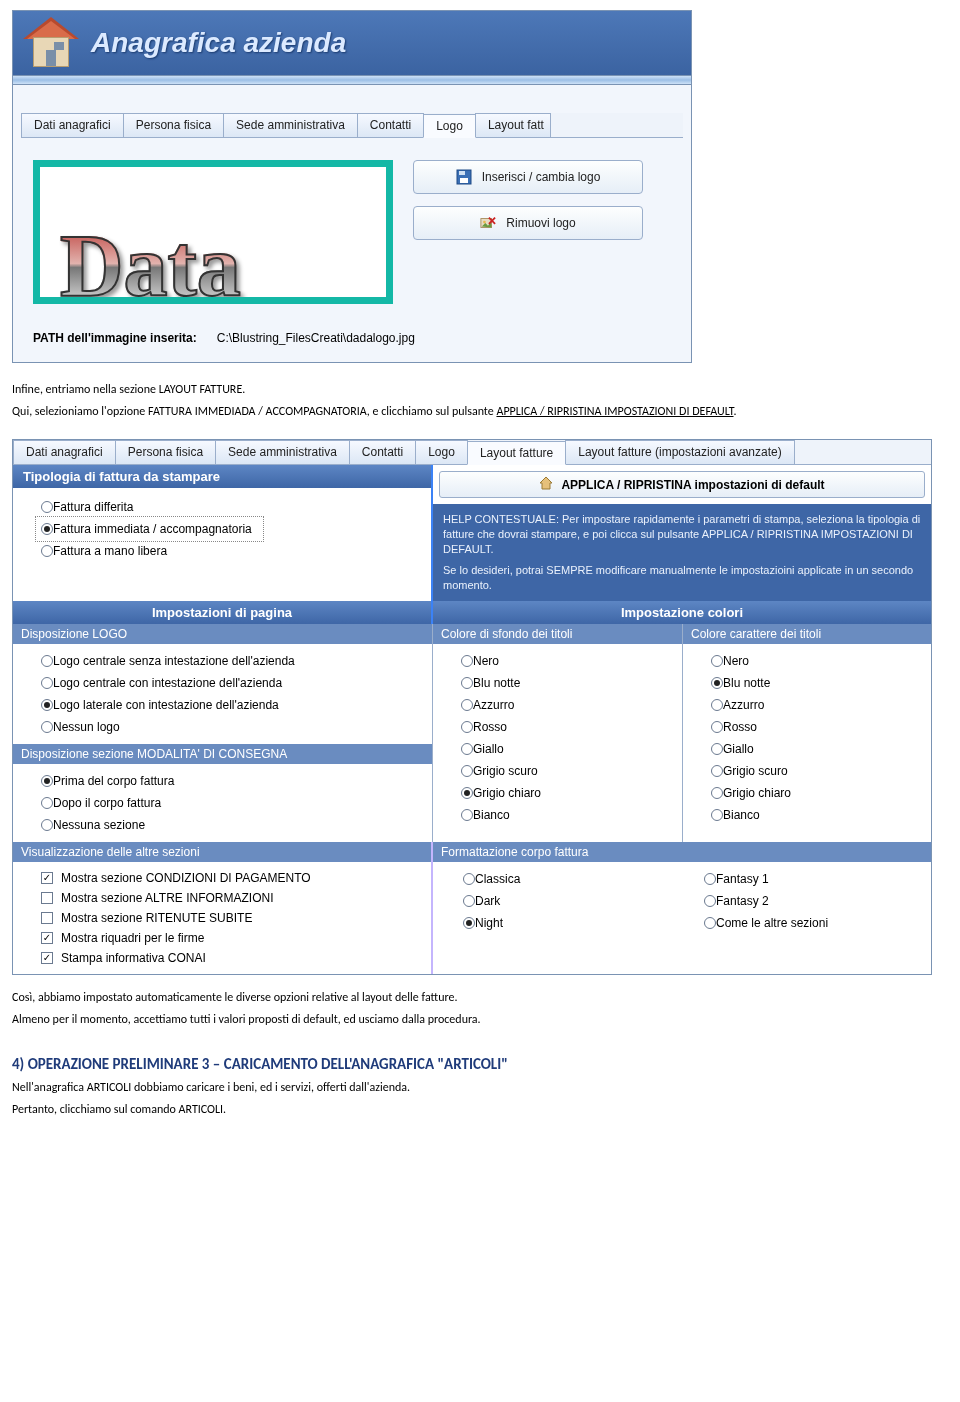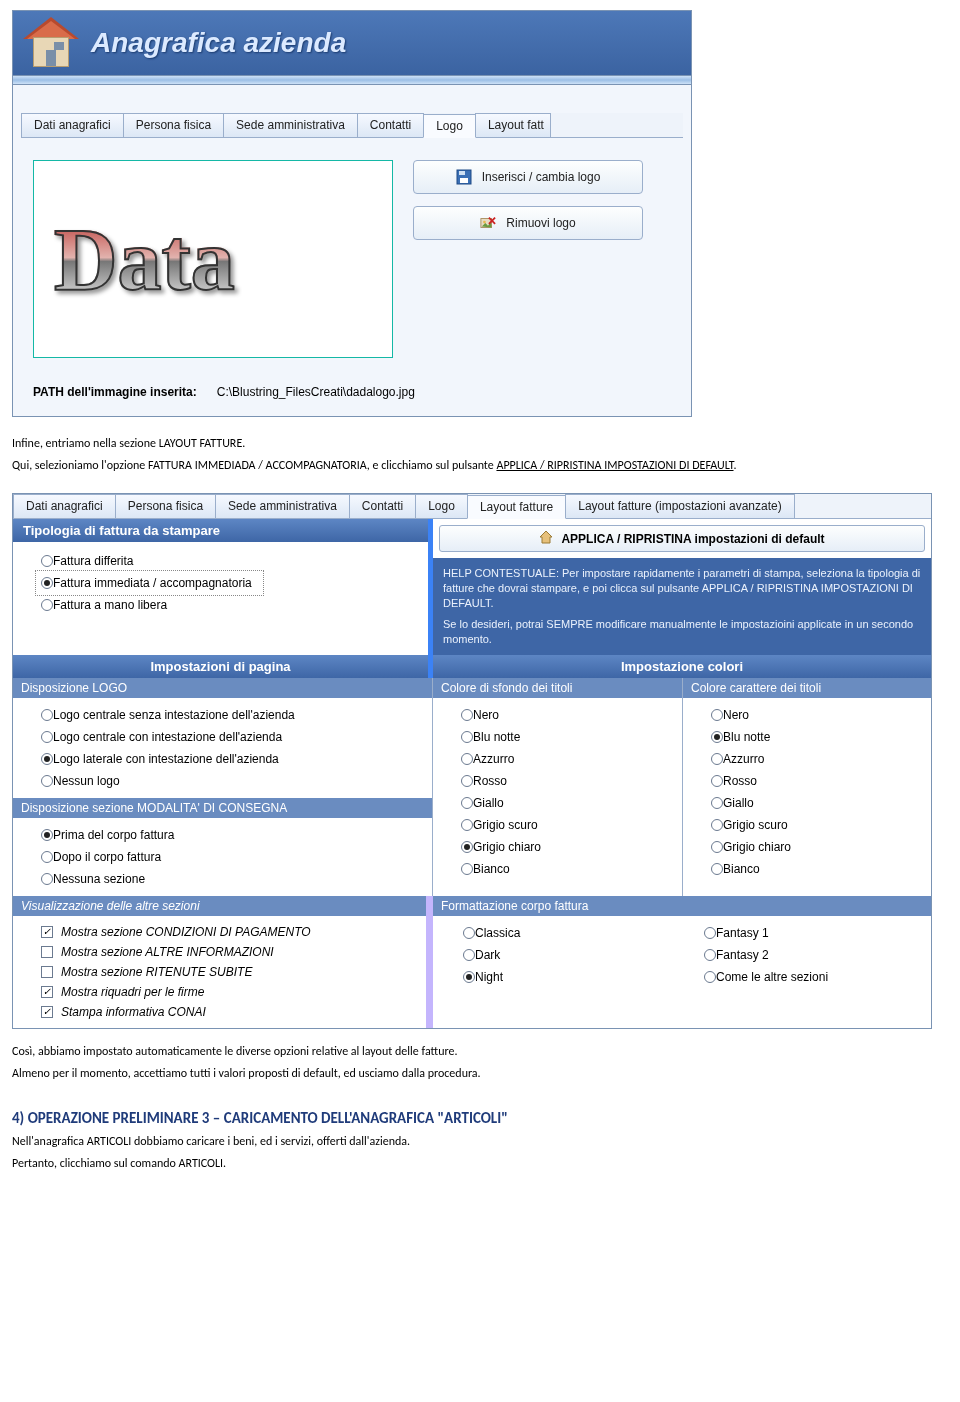--- a/index.html
+++ b/index.html
@@ -17,21 +17,21 @@
   .titlebar-text { color: #dceaff; font-family: "Segoe UI", Tahoma, sans-serif; font-size: 28px; font-style: italic; font-weight: 600; text-shadow: 1px 1px 2px #1a3a6e; }
   .titlebar-sepbar { height: 10px; background: linear-gradient(#cde1f7, #9cbfe6, #cde1f7); border-top: 1px solid #7a93b3; border-bottom: 1px solid #7a93b3; }
 
   .win1-body { background: #f2f6fc; padding: 28px 8px 8px; }
   .tabs { display: flex; gap: 0; border-bottom: 1px solid #9aaecb; background: #eef3fa; text-align: center; }
   .tab { background: linear-gradient(#f6f9ff, #dce7f5); border: 1px solid #9aaecb; border-bottom: none; padding: 4px 12px; font-family: Tahoma, sans-serif; font-size: 12px; color: #222; margin-right: -1px; cursor: default; }
   .tab.active { background: #f9fbff; font-weight: 500; position: relative; top: 1px; border-bottom: 1px solid #f9fbff; }
   .tab.cut { padding-right: 6px; }
 
   .logo-pane { display: flex; gap: 20px; padding: 22px 12px 8px; background: #f2f6fc; }
-  .logo-box { width: 360px; height: 198px; background: #fff; border: 1px solid #14b8a6; position: relative; overflow: hidden; }
+  .logo-box { width: 360px; height: 144px; background: #fff; border: 7px solid #14b8a6; position: relative; overflow: hidden; }
   .logo-box-inner { position: absolute; inset: 2px; background: #fff; }
   .data-word { font-family: "Times New Roman", serif; font-size: 88px; font-weight: 700; position: absolute; left: 18px; top: 46px; }
   .data-word span { display: inline-block; background: linear-gradient(#b52824, #e2b2ad 48%, #777 52%, #eee 95%); -webkit-background-clip: text; background-clip: text; color: transparent; -webkit-text-stroke: 2px #333; filter: drop-shadow(3px 3px 2px rgba(0,0,0,.4)); }
 
   .logo-btns { display: flex; flex-direction: column; gap: 12px; }
   .logo-btn { width: 230px; height: 34px; background: linear-gradient(#fdfefe, #e6eef7); border: 1px solid #9aaecb; border-radius: 4px; display: flex; align-items: center; justify-content: center; gap: 10px; font-family: Tahoma, sans-serif; font-size: 12px; color: #222; cursor: default; }
   .icon16 { width: 16px; height: 16px; display: inline-flex; align-items: center; justify-content: center; }
   .disk-icon svg { width: 16px; height: 16px; }
   .remove-icon svg { width: 18px; height: 16px; }
 
@@ -42,21 +42,21 @@
   
   .doc-p { font-size: 12px; line-height: 1.35; margin: 6px 0; text-align: justify; }
   .doc-p .u { text-decoration: underline; }
   .doc-h { font-size: 15px; font-weight: 700; color: #1f3b7a; margin-top: 28px; margin-bottom: 4px; }
 
   
   .win2 { border: 1px solid #7a93b3; width: 920px; margin: 20px 0 14px; font-family: "Segoe UI", Tahoma, sans-serif; }
   .tabs2 { display: flex; border-bottom: 1px solid #9aaecb; }
   .tabs2 .tab { font-size: 12px; }
   .row2 { display: flex; }
-  .col-left { flex: 0 0 420px; border-right: 5px solid #3b82f6; }
+  .col-left { flex: 0 0 420px; border-right: 2px solid #3b82f6; }
   .col-right { flex: 1 1 auto; }
 
   .panel-head { background: linear-gradient(#5d86c4, #3e66a6); color: #fff; font-weight: 600; font-size: 13px; padding: 4px 10px; }
   .panel-head.big { text-align: center; }
   .sub-head { background: #6a8cc0; color: #fff; font-size: 12px; padding: 3px 8px; }
   .panel-body { background: #fff; padding: 6px 8px; }
   .panel-body.pad-more { padding: 8px 10px 10px; }
   .panel-body.indent { padding-left: 24px; }
 
   .radio { display: flex; align-items: center; font-size: 12px; padding: 4px 4px; }
@@ -71,21 +71,21 @@
   .btn-apply { margin: 6px; background: linear-gradient(#fdfefe, #e6eef7); border: 1px solid #9aaecb; border-radius: 3px; padding: 4px 18px; font-size: 12px; font-weight: 600; display: flex; align-items: center; gap: 8px; justify-content: center; }
   .home-icon svg { width: 14px; height: 14px; }
   .help-box { background: #3e66a6; color: #eaf1fc; font-size: 11px; padding: 8px 10px; line-height: 1.35; }
 
   .cols3 { display: flex; }
   .cols3 .c1 { flex: 0 0 420px; border-right: 1px solid #9aaecb; }
   .cols3 .c2 { flex: 0 0 250px; border-right: 1px solid #9aaecb; }
   .cols3 .c3 { flex: 1 1 auto; }
 
   .cols2 { display: flex; }
-  .cols2 .c1 { flex: 0 0 420px; border-right: 7px solid #c4b5fd; font-style: italic; }
+  .cols2 .c1 { flex: 0 0 420px; border-right: 2px solid #c4b5fd; }
   .cols2 .c2 { flex: 0 0 280px; }
   .fm-cols { display: flex; }
   .fm-cols .left, .fm-cols .right { flex: 1; }
 </style>
 </head>
 <body>
 
 <div class="win1">
   <div class="titlebar">
     <div class="house-icon">

